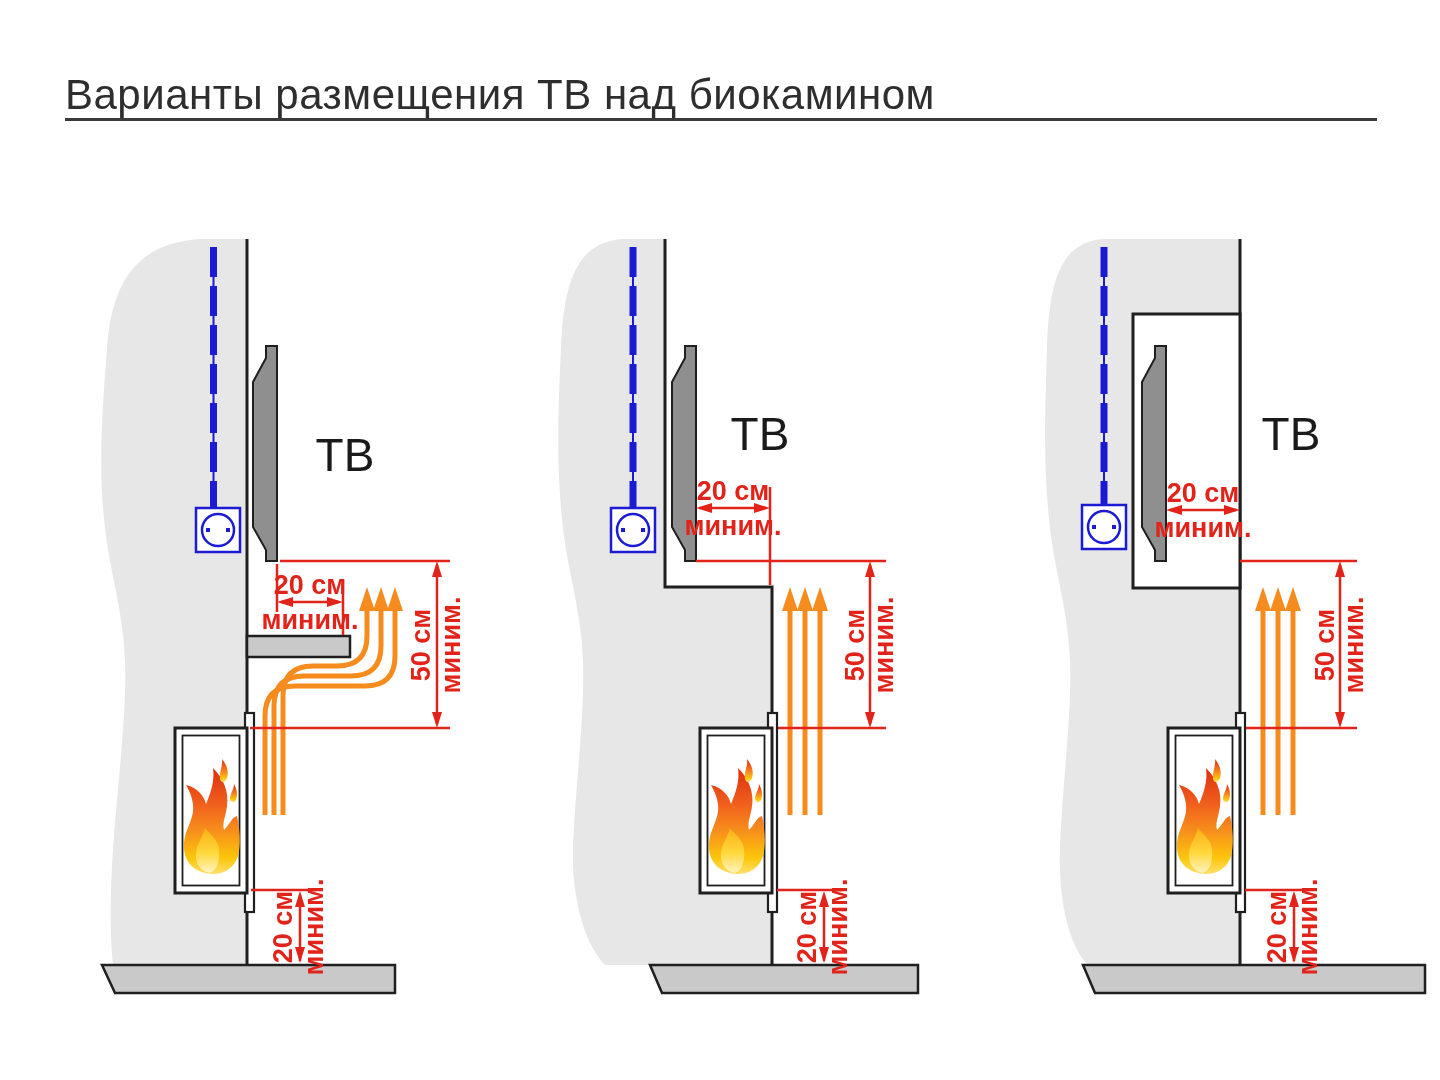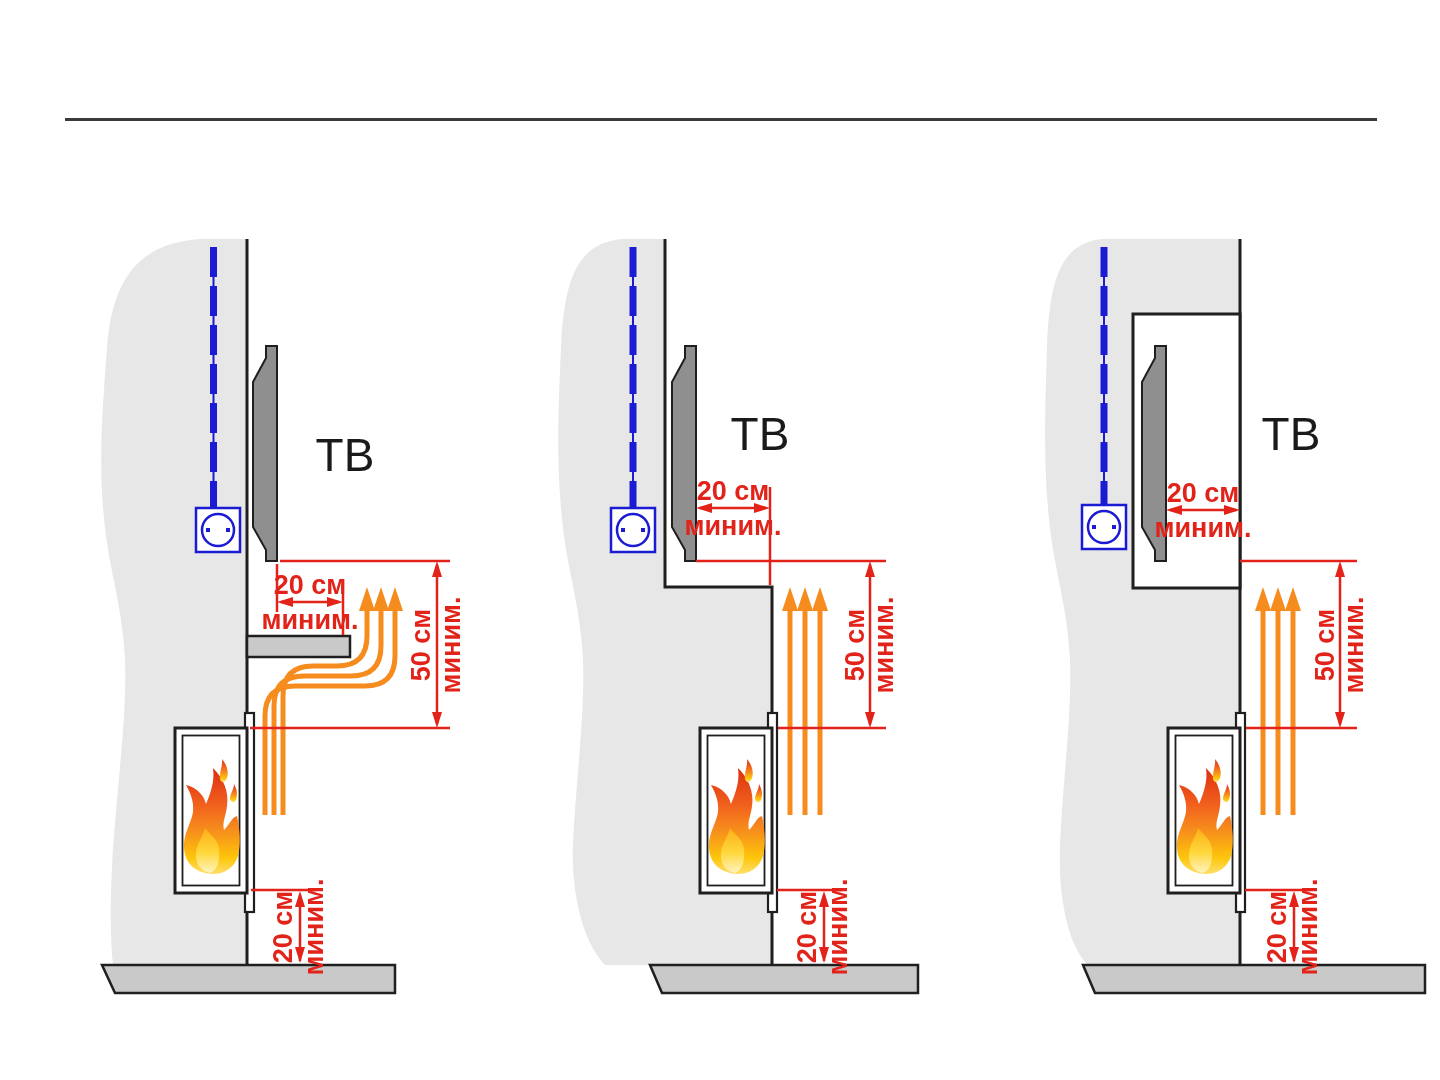--- a/index.html
+++ b/index.html
@@ -25,20 +25,21 @@
   .redhead{fill:#e2231a;stroke:none;}
   .flow{stroke:#f68b1e;stroke-width:5;fill:none;}
   .flowhead{fill:#f68b1e;stroke:none;}
   .outline{stroke:#1f1f1f;fill:none;}
 </style>
 </head>
 <body>
 
 <div id="stage">
 
+  <div id="page-title">Варианты размещения ТВ над биокамином</div>
   <div id="title-underline"></div>
 
   <svg width="0" height="0" style="position:absolute" aria-hidden="true">
     <defs>
       <linearGradient id="flame-outer-grad" x1="0" y1="0" x2="0" y2="1">
         <stop offset="0" stop-color="#dd2f10"></stop>
         <stop offset="0.35" stop-color="#f1611d"></stop>
         <stop offset="0.6" stop-color="#f7901c"></stop>
         <stop offset="0.85" stop-color="#fdc60b"></stop>
         <stop offset="1" stop-color="#ffdf6b"></stop>

